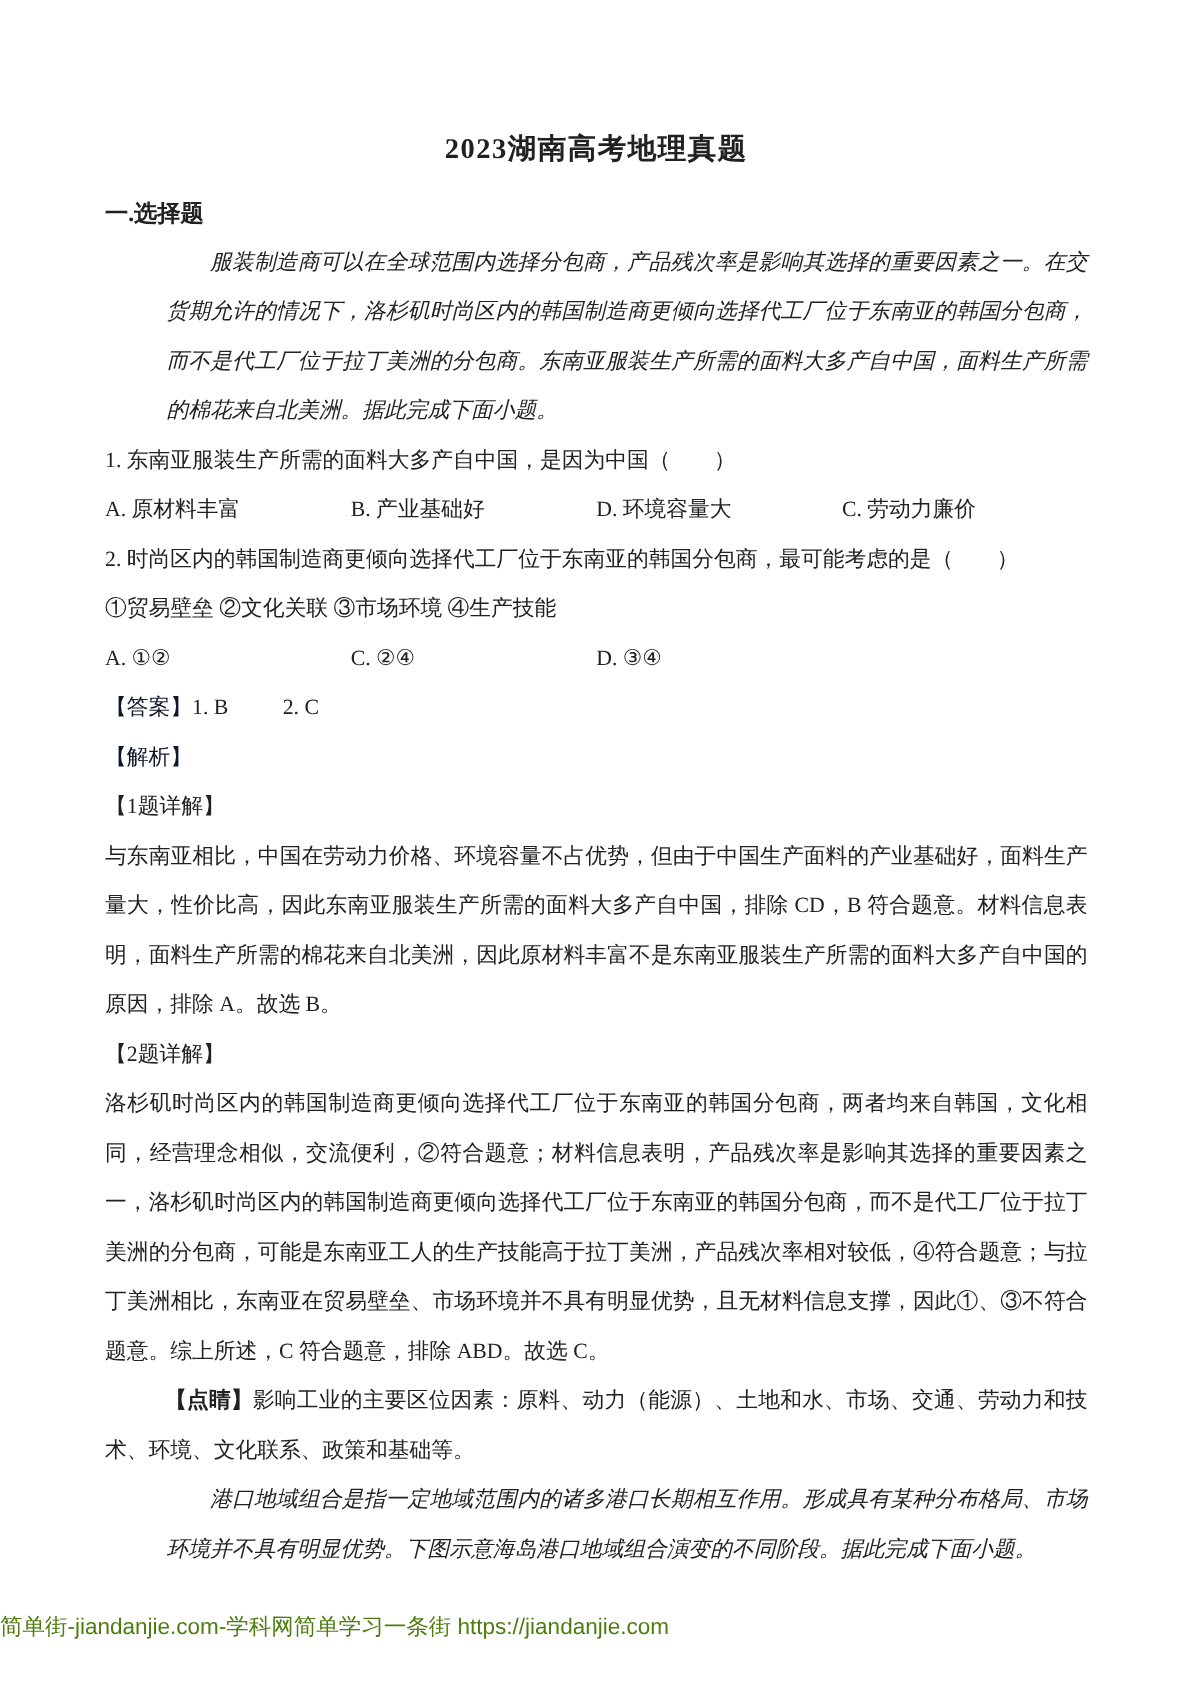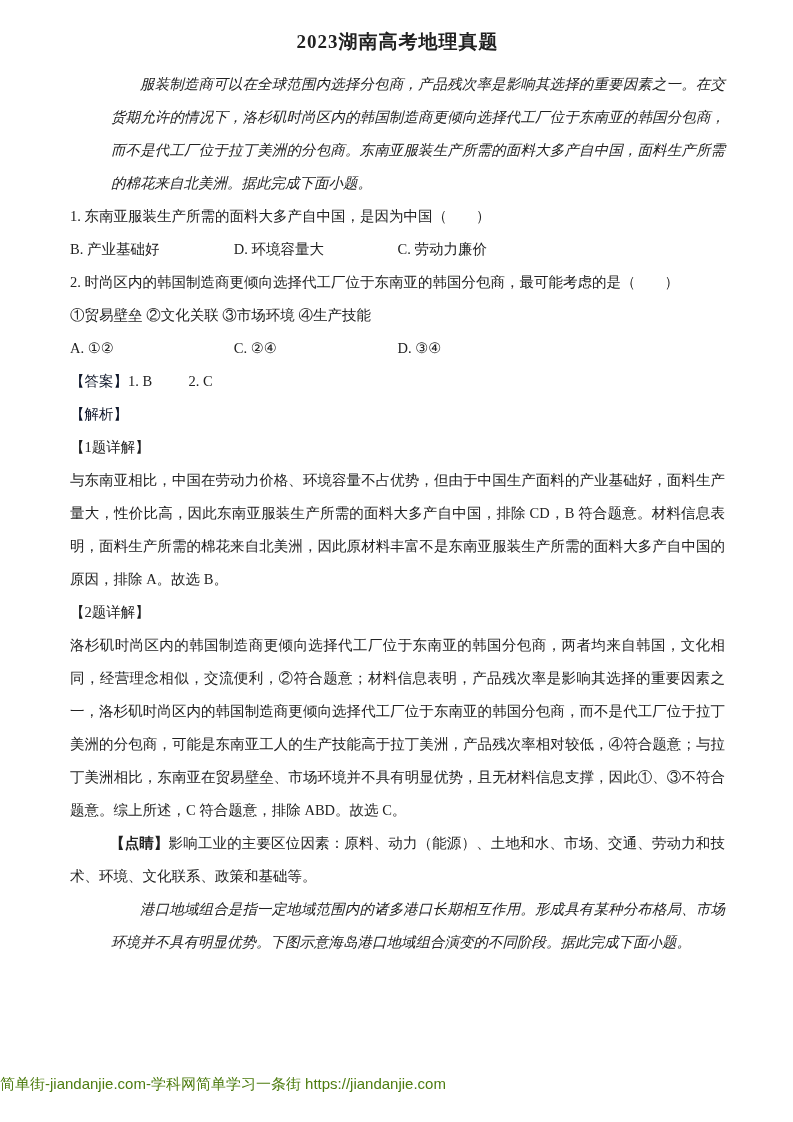--- a/index.html
+++ b/index.html
@@ -5,21 +5,21 @@
   html,body { margin:0; padding:0; background:#ffffff; }
   .page {
     position:relative;
     width:793px; height:1122px;
     margin:0 auto;
     background:#ffffff;
     font-family:"Liberation Serif","DejaVu Serif",serif;
     color:#212121;
     overflow:hidden;
   }
-  .content { padding:28px 68px 0 70px; }
+  .content { padding:86px 68px 0 70px; }
   .doc-title {
     text-align:center;
     font-size:19px; font-weight:bold;
     line-height:28px;
     margin-bottom:12px;
     letter-spacing:1px;
   }
   .section-heading {
     font-weight:bold;
     font-size:15.5px;
@@ -48,26 +48,28 @@
   }
 </style>
 </head>
 <body>
 
 <div class="page">
   <div class="content">
 
     <div class="doc-title">2023湖南高考地理真题</div>
 
+    <div class="section-heading">一.选择题</div>
 
     <div class="para para-indent kaiti">服装制造商可以在全球范围内选择分包商，产品残次率是影响其选择的重要因素之一。在交货期允许的情况下，洛杉矶时尚区内的韩国制造商更倾向选择代工厂位于东南亚的韩国分包商，而不是代工厂位于拉丁美洲的分包商。东南亚服装生产所需的面料大多产自中国，面料生产所需的棉花来自北美洲。据此完成下面小题。</div>
 
     <div class="line">1. 东南亚服装生产所需的面料大多产自中国，是因为中国（　　）</div>
 
     <div class="opts">
+      <span>A. 原材料丰富</span>
       <span>B. 产业基础好</span>
       <span>D. 环境容量大</span>
       <span>C. 劳动力廉价</span>
     </div>
 
     <div class="line">2. 时尚区内的韩国制造商更倾向选择代工厂位于东南亚的韩国分包商，最可能考虑的是（　　）</div>
 
     <div class="line">①贸易壁垒 ②文化关联 ③市场环境 ④生产技能</div>
 
     <div class="opts">

